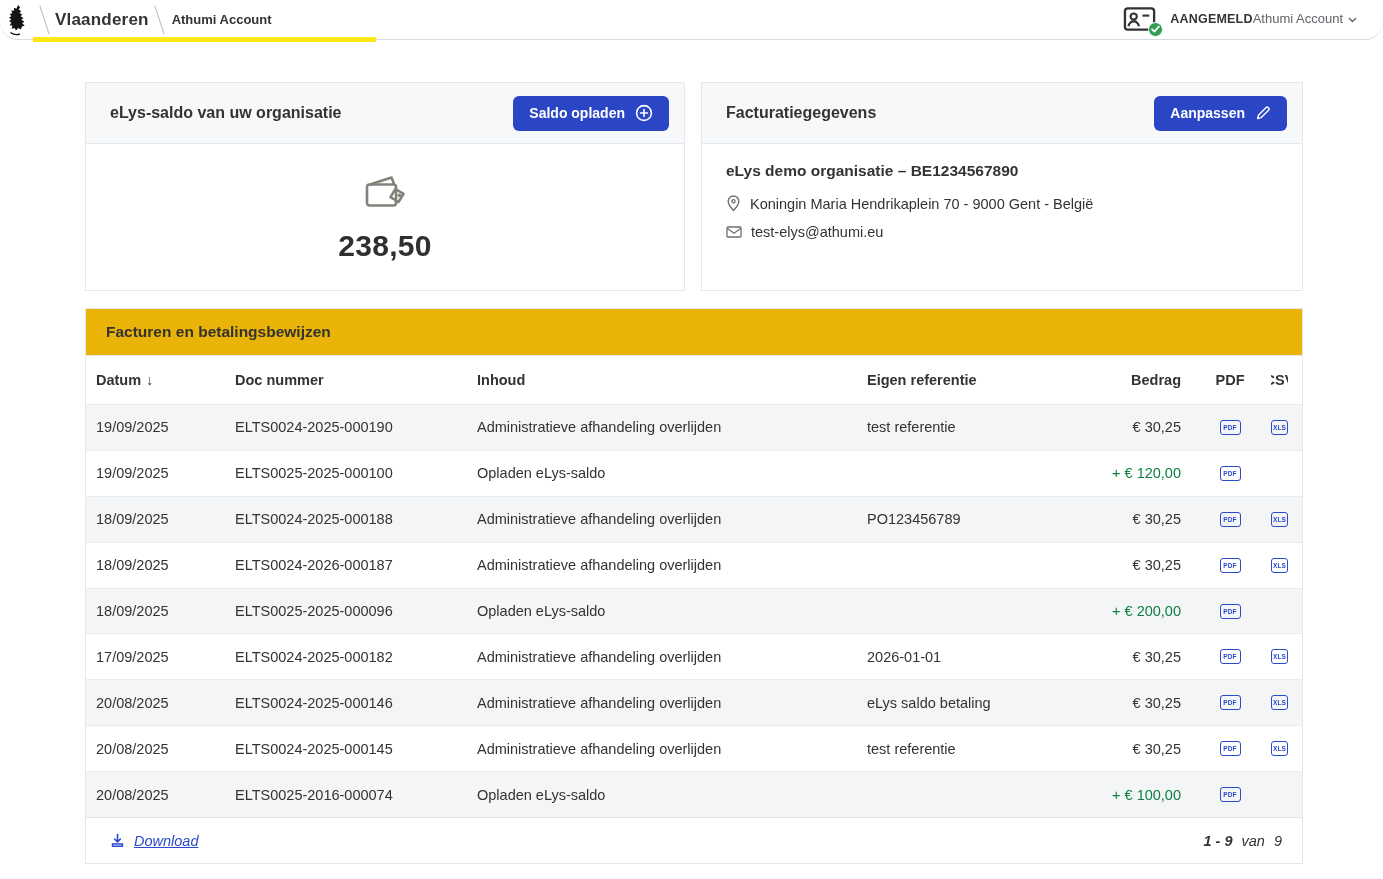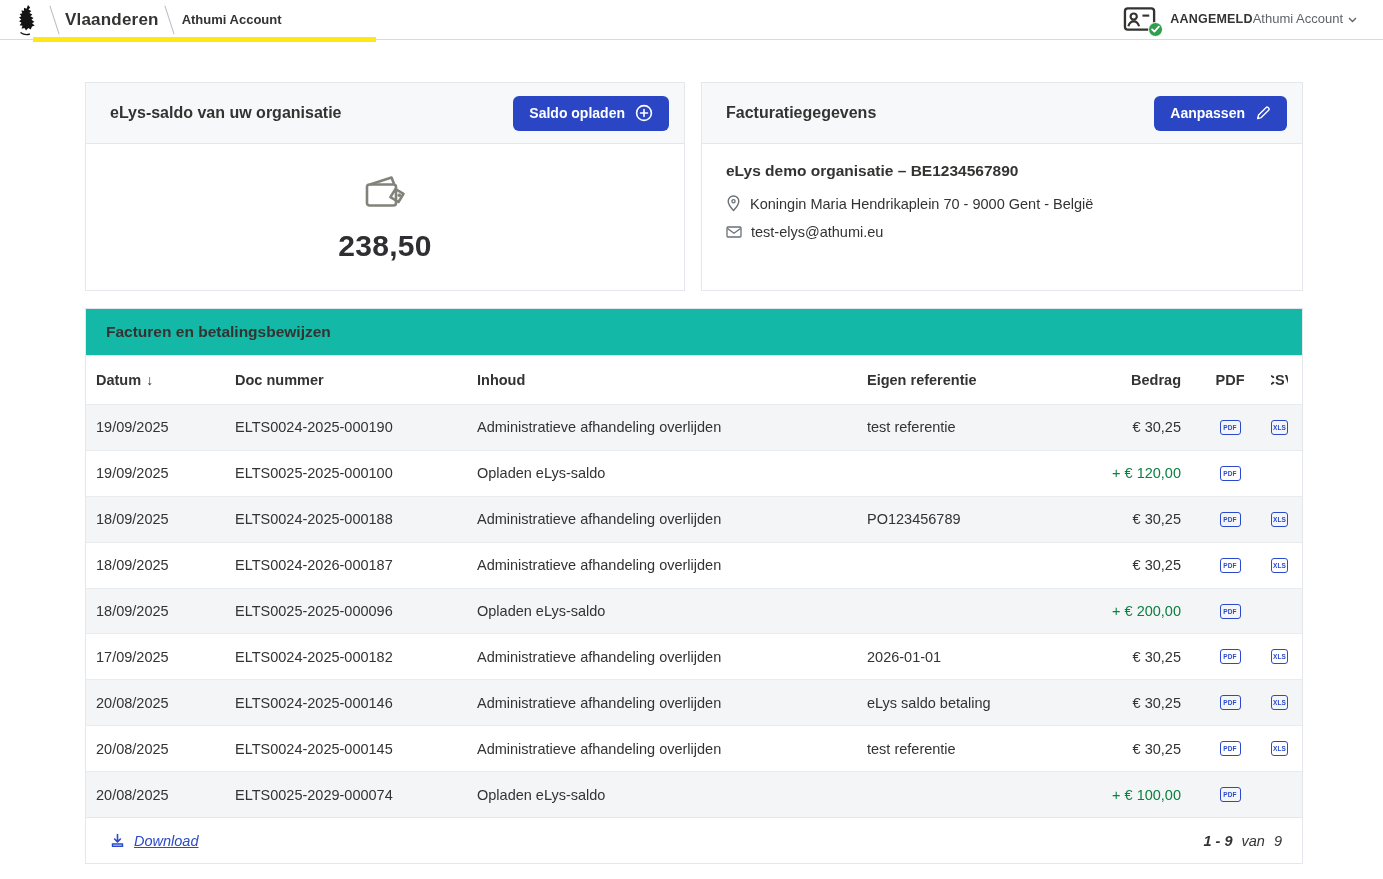--- a/index.html
+++ b/index.html
@@ -1,20 +1,20 @@
 <!DOCTYPE html>
 <html><head>
 <meta charset="utf-8">
 <style>
   * { margin:0; padding:0; box-sizing:border-box; }
   html,body { background:#fff; }
   body { font-family:"Liberation Sans", sans-serif; color:#333332; width:1383px; height:879px; overflow:hidden; }
 
   
-  .site-header { position:relative; height:40px; background:#fff; border-bottom:1px solid #d5dbe1; display:flex; align-items:center; padding-left:16px; }
+  .site-header { position:relative; height:40px; background:#fff; border-bottom:1px solid #d5dbe1; display:flex; align-items:center; padding-left:6px;border-radius:18px; }
   .brand-group { display:flex; align-items:center; height:100%; }
   .lion-wrap { width:28px; height:36px; margin-top:2px; display:flex; align-items:center; }
   .diag-sep { width:1px; height:30px; background:#b9bfc6; transform:rotate(-18deg); margin:0 10px; }
   .brand-name { font-size:17px; font-weight:700; color:#333332; letter-spacing:.2px; text-decoration:none; }
   .app-name { font-size:13px; font-weight:700; color:#333332; margin-left:2px; text-decoration:none; }
   .yellow-bar { position:absolute; left:33px; top:37px; width:343px; height:5px; background:#ffe615; z-index:3; }
 
   .header-right { margin-left:auto; display:flex; align-items:center; height:100%; }
   .account-widget { display:flex; align-items:center; gap:10px; margin-right:26px; cursor:pointer; }
   .idcard-wrap { position:relative; width:37px; height:30px; }
@@ -38,21 +38,21 @@
   .balance-body { height:146px; display:flex; flex-direction:column; align-items:center; justify-content:center; gap:13px; }
   .balance-amount { font-size:30px; font-weight:700; color:#2f2f33; letter-spacing:.3px; }
 
   .billing-body { padding:18px 24px; }
   .org-name { font-size:15.5px; font-weight:700; margin-bottom:15px; }
   .info-row { display:flex; align-items:center; gap:9px; margin-bottom:12px; font-size:14.5px; color:#333332; }
   .info-row:last-child { margin-bottom:0; }
 
   
   .table-card { margin-top:17px; border:1px solid #e4e8ed; }
-  .table-title-row { background:#14b8a6; border-bottom:1px solid #e4e8ed; padding:0 20px; height:47px; display:flex; align-items:center; font-size:15.5px; font-weight:700; }
+  .table-title-row { background:#eab308; border-bottom:1px solid #e4e8ed; padding:0 20px; height:47px; display:flex; align-items:center; font-size:15.5px; font-weight:700; }
   .tgrid { display:grid; grid-template-columns:139px 242px 390px 200px 122px 82px 1fr; align-items:center; padding:0 14px 0 10px; }
   .thead-row { height:48px; font-size:14.5px; font-weight:700; background:#fff; }
   .trow { height:45.9px; font-size:14.5px; border-top:1px solid #e9ecef; }
   .rows-container .trow:nth-child(odd) { background:#f4f5f7; }
   .c { padding-right:8px; overflow:hidden; white-space:nowrap; }
   .col-amt { text-align:right; padding-right:8px; }
   .col-center { display:flex; justify-content:center; padding-right:0; }
   .amt-credit { color:#0c8040; }
   .sort-arrow { font-weight:400; font-size:14px; margin-left:5px; }
   .datum-head { cursor:pointer; }
@@ -292,21 +292,21 @@
     <div class="c col-center">
       <span class="doc-icon">PDF</span>
     </div>
     <div class="c col-center">
       <span class="doc-icon">XLS</span>
     </div>
   </div>
 
   <div class="tgrid trow">
     <div class="c">20/08/2025</div>
-    <div class="c">ELTS0025-2029-000074</div>
+    <div class="c">ELTS0025-2016-000074</div>
     <div class="c">Opladen eLys-saldo</div>
     <div class="c"></div>
     <div class="c col-amt amt-credit">+ € 100,00</div>
     <div class="c col-center">
       <span class="doc-icon">PDF</span>
     </div>
     <div class="c col-center"></div>
   </div>
 </div>
 

